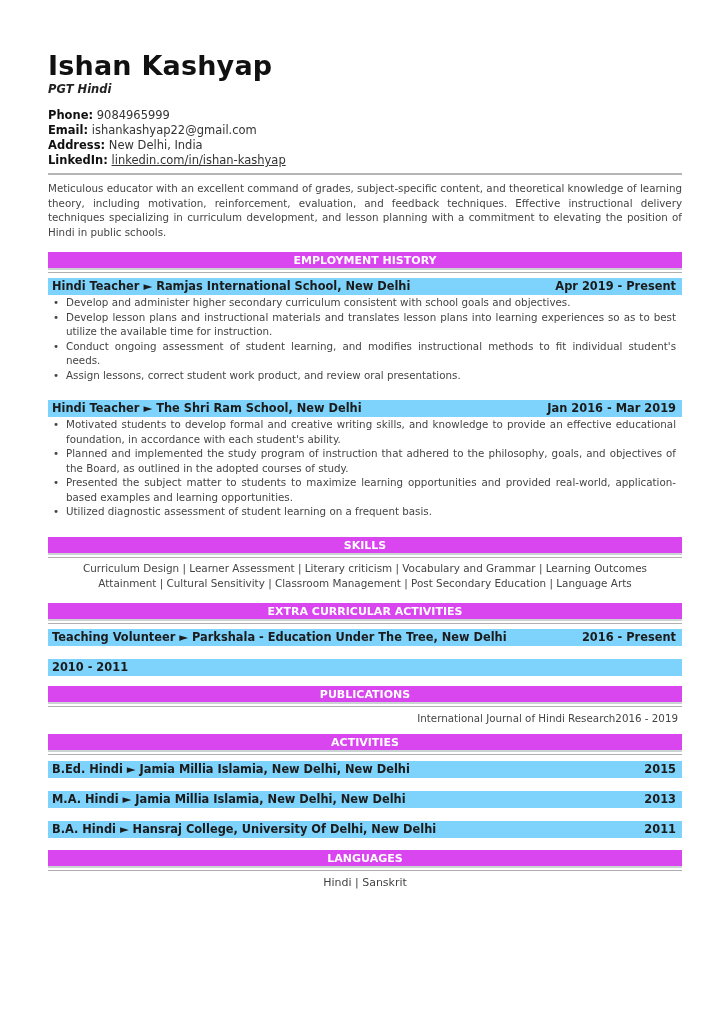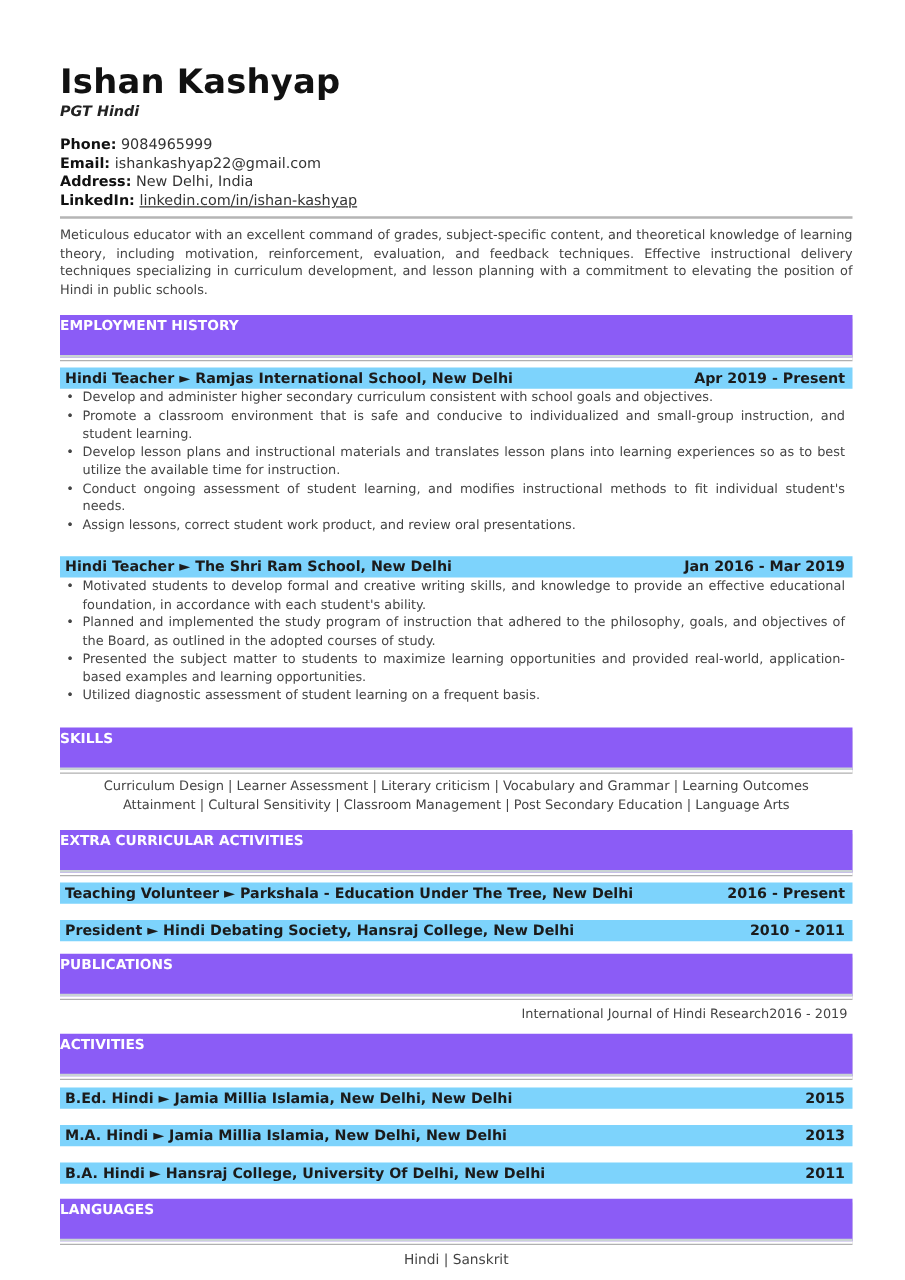--- a/index.html
+++ b/index.html
@@ -6,21 +6,21 @@
   html, body { width: 724px; height: 1024px; background: #ffffff; }
   body { font-family: "DejaVu Sans", "Liberation Sans", sans-serif; color: #222; position: relative; overflow: hidden; }
   .page { position: absolute; left: 48px; top: 50px; width: 634px; }
   .name { font-size: 27px; font-weight: bold; color: #111; letter-spacing: 0.2px; line-height: 32px; }
   .role { font-size: 11.5px; font-weight: bold; font-style: italic; color: #222; margin-top: 0px; line-height: 14px; }
   .contact { margin-top: 12px; font-size: 11.5px; line-height: 15px; color: #333; }
   .contact .lbl { font-weight: bold; color: #111; }
   .contact a { color: #333; text-decoration: underline; }
   .rule { height: 2px; background: #b5b5b5; margin-top: 5px; }
   .summary { margin-top: 6px; font-size: 10.3px; line-height: 14.6px; color: #444; text-align: justify; }
-  .sec-head { margin-top: 13px; height: 34px; background: #8b5cf6; color: #fff; font-weight: bold; font-size: 11px; line-height: 18px; border-bottom: 2px solid #c9d4d3; box-shadow: 0 2px 0 #fff, 0 3px 0 #b0b0b0; }
+  .sec-head { margin-top: 13px; height: 18px; background: #d946ef; color: #fff; font-weight: bold; font-size: 11px; text-align: center; line-height: 18px; border-bottom: 2px solid #c9d4d3; box-shadow: 0 2px 0 #fff, 0 3px 0 #b0b0b0; }
   .row { display: flex; justify-content: space-between; background: #7dd3fc; font-weight: bold; font-size: 11.4px; color: #1b1b1b; height: 17px; line-height: 17px; padding: 0 6px 0 4px; }
   .row .date { white-space: nowrap; }
   ul.bul { list-style: none; font-size: 10.3px; line-height: 14.5px; color: #444; text-align: justify; }
   ul.bul li { position: relative; padding-left: 18px; padding-right: 6px; }
   ul.bul li::before { content: "•"; position: absolute; left: 5px; top: 0; }
   .skills { text-align: center; font-size: 10.4px; line-height: 15px; color: #444; margin-top: 6px; padding: 0 20px; }
   .pub { display: flex; justify-content: flex-end; font-size: 10.3px; color: #444; margin-top: 8px; padding: 0 4px 0 0; }
   .lang { text-align: center; font-size: 11px; color: #444; margin-top: 8px; }
 </style>
 </head>
@@ -41,21 +41,20 @@
   <p class="summary">Meticulous educator with an excellent command of grades, subject-specific content, and theoretical knowledge of learning theory, including motivation, reinforcement, evaluation, and feedback techniques. Effective instructional delivery techniques specializing in curriculum development, and lesson planning with a commitment to elevating the position of Hindi in public schools.</p>
 
   <div class="sec-head">EMPLOYMENT HISTORY</div>
   <div style="margin-top:8px">
     <div class="row">
       <span>Hindi Teacher ► Ramjas International School, New Delhi</span>
       <span class="date">Apr 2019 - Present</span>
     </div>
     <ul class="bul">
       <li>Develop and administer higher secondary curriculum consistent with school goals and objectives.</li>
-      <li>Promote a classroom environment that is safe and conducive to individualized and small-group instruction, and student learning.</li>
       <li>Develop lesson plans and instructional materials and translates lesson plans into learning experiences so as to best utilize the available time for instruction.</li>
       <li>Conduct ongoing assessment of student learning, and modifies instructional methods to fit individual student's needs.</li>
       <li>Assign lessons, correct student work product, and review oral presentations.</li>
     </ul>
   </div>
   <div style="margin-top:18px">
     <div class="row">
       <span>Hindi Teacher ► The Shri Ram School, New Delhi</span>
       <span class="date">Jan 2016 - Mar 2019</span>
     </div>
@@ -69,21 +68,20 @@
 
   <div class="sec-head" style="margin-top:18px">SKILLS</div>
   <div class="skills">Curriculum Design | Learner Assessment | Literary criticism | Vocabulary and Grammar | Learning Outcomes Attainment | Cultural Sensitivity | Classroom Management | Post Secondary Education | Language Arts</div>
 
   <div class="sec-head" style="margin-top:12px">EXTRA CURRICULAR ACTIVITIES</div>
   <div class="row" style="margin-top:8px">
     <span>Teaching Volunteer ► Parkshala - Education Under The Tree, New Delhi</span>
     <span class="date">2016 - Present</span>
   </div>
   <div class="row" style="margin-top:13px">
-    <span>President ► Hindi Debating Society, Hansraj College, New Delhi</span>
     <span class="date">2010 - 2011</span>
   </div>
 
   <div class="sec-head" style="margin-top:10px">PUBLICATIONS</div>
   <div class="pub">
     <span>International Journal of Hindi Research</span>
     <span>2016 - 2019</span>
   </div>
 
   <div class="sec-head" style="margin-top:10px">ACTIVITIES</div>

